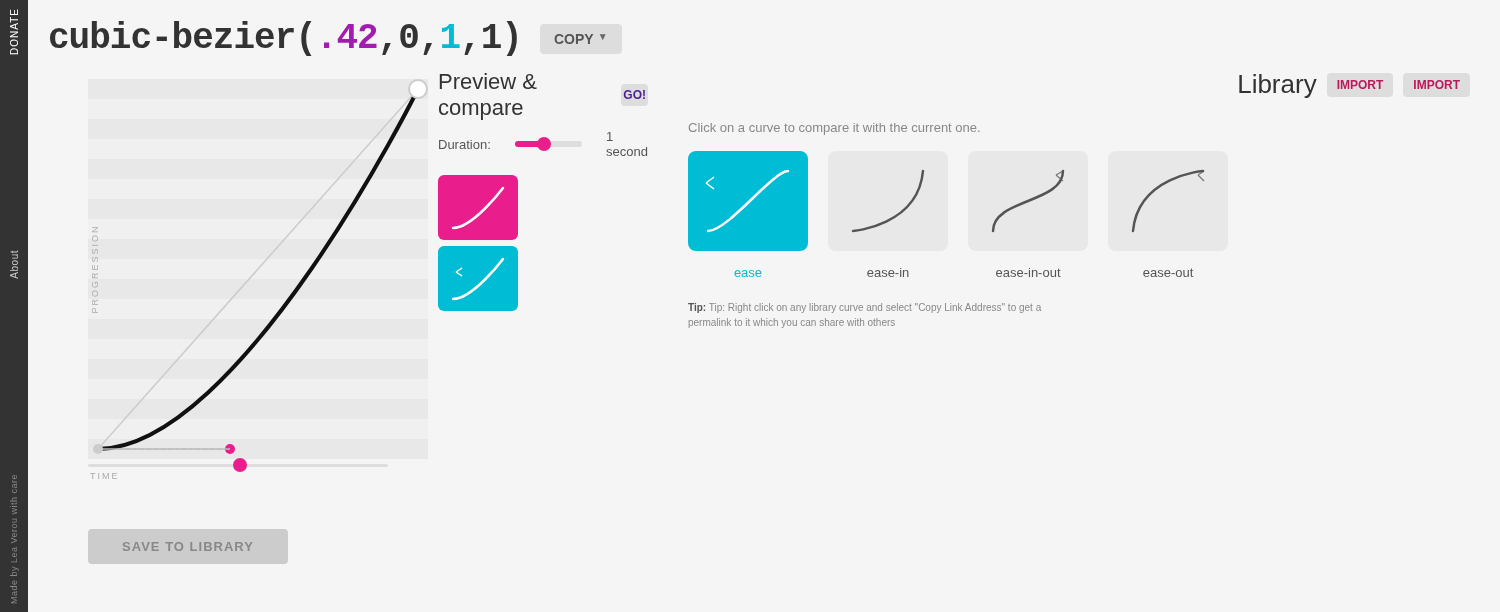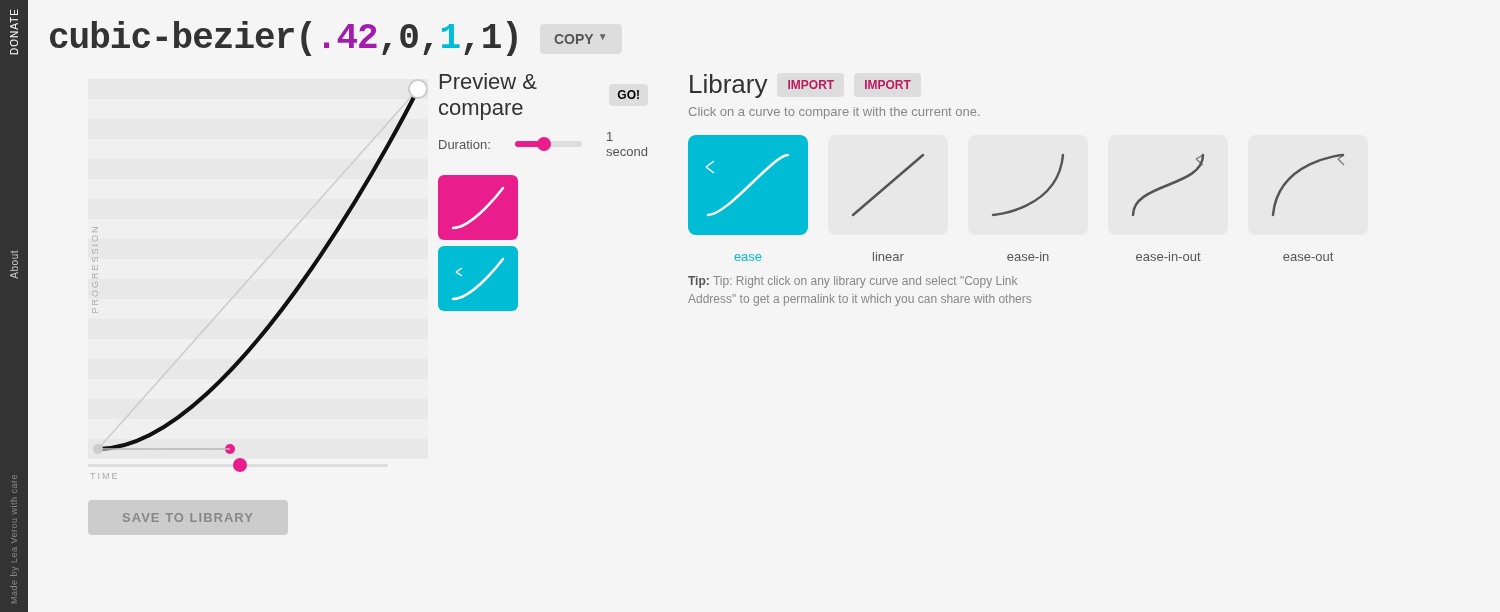--- a/index.html
+++ b/index.html
@@ -138,21 +138,21 @@
     .axis-label-x {
       position: absolute;
       bottom: -22px;
       left: 2px;
       font-size: 9px;
       letter-spacing: 2px;
       text-transform: uppercase;
       color: #aaa;
     }
     .save-btn {
-      margin-top: 31px;
+      margin-top: 60px;
       margin-left: 40px;
       width: 200px;
       background: #ccc;
       border: none;
       border-radius: 4px;
       padding: 10px 0;
       font-size: 13px;
       font-weight: bold;
       color: #888;
       letter-spacing: 1px;
@@ -173,24 +173,24 @@
       color: #333;
       display: flex;
       align-items: center;
       gap: 10px;
       margin-bottom: 8px;
     }
     .go-btn {
       background: #ddd;
       border: none;
       border-radius: 4px;
-      padding: 4px 8px;
+      padding: 4px 2px;
       font-size: 12px;
       font-weight: bold;
-      color: #000000;
+      color: #4c1d95;
       cursor: pointer;
     }
     .duration-row {
       display: flex;
       align-items: center;
       gap: 24px;
       margin-bottom: 16px;
       font-size: 13px;
       color: #555;
     }
@@ -239,21 +239,22 @@
 
     
     .library-section {
       flex: 1;
       padding-left: 40px;
     }
     .library-header {
       display: flex;
       align-items: center;
       gap: 10px;
-      margin-bottom: 4px;
+      margin-bottom: 20px;
+      justify-content: flex-end;
     }
     .library-title {
       font-size: 26px;
       font-weight: 300;
       color: #333;
     }
     .import-btn, .export-btn {
       background: #ddd;
       border: none;
       border-radius: 4px;
@@ -296,23 +297,23 @@
     .curve-card.selected { background: #00bcd4; }
     .curve-card svg { width: 100px; height: 80px; }
     .curve-label {
       font-size: 13px;
       color: #555;
     }
     .curve-label.selected-label { color: #00bcd4; }
 
     
     .tip-text {
-      font-size: 12px;
+      font-size: 10px;
       color: #888;
-      margin-top: 8px;
+      margin-top: 20px;
       max-width: 380px;
       line-height: 1.5;
     }
     .tip-text strong { color: #555; }
   </style>
 </head>
 <body>
 
 <div class="sidebar">
   <span class="sidebar-donate">DONATE</span>
@@ -439,28 +440,20 @@
             <svg viewBox="0 0 100 80">
 
               <line x1="8" y1="22" x2="16" y2="16" stroke="white" stroke-width="1.5"></line>
               <line x1="8" y1="22" x2="16" y2="28" stroke="white" stroke-width="1.5"></line>
               <path d="M 10 70 C 30 70, 75 10, 90 10" stroke="white" stroke-width="2.5" fill="none" stroke-linecap="round"></path>
             </svg>
           </div>
           <span class="curve-label selected-label">ease</span>
         </div>
 
-        <div class="curve-item">
-          <div class="curve-card">
-            <svg viewBox="0 0 100 80">
-              <line x1="15" y1="70" x2="85" y2="10" stroke="#555" stroke-width="2.5" stroke-linecap="round"></line>
-            </svg>
-          </div>
-          <span class="curve-label">linear</span>
-        </div>
 
         <div class="curve-item">
           <div class="curve-card">
             <svg viewBox="0 0 100 80">
               <path d="M 15 70 C 15 70, 80 65, 85 10" stroke="#555" stroke-width="2.5" fill="none" stroke-linecap="round"></path>
             </svg>
           </div>
           <span class="curve-label">ease-in</span>
         </div>
 

